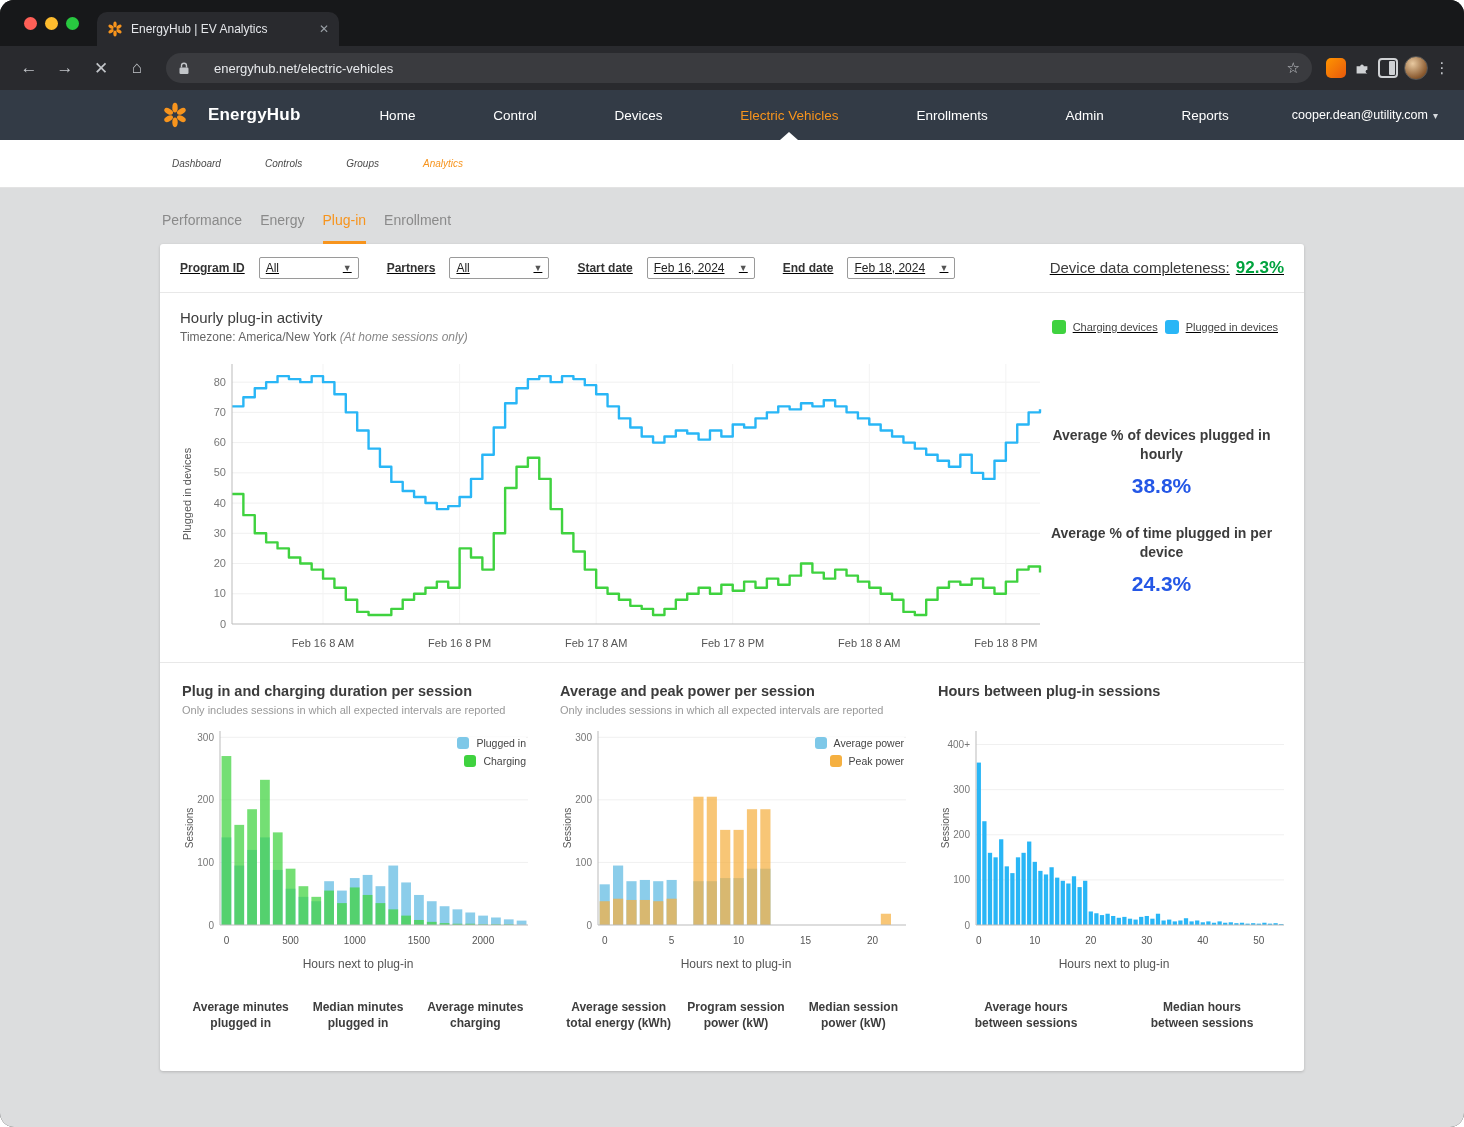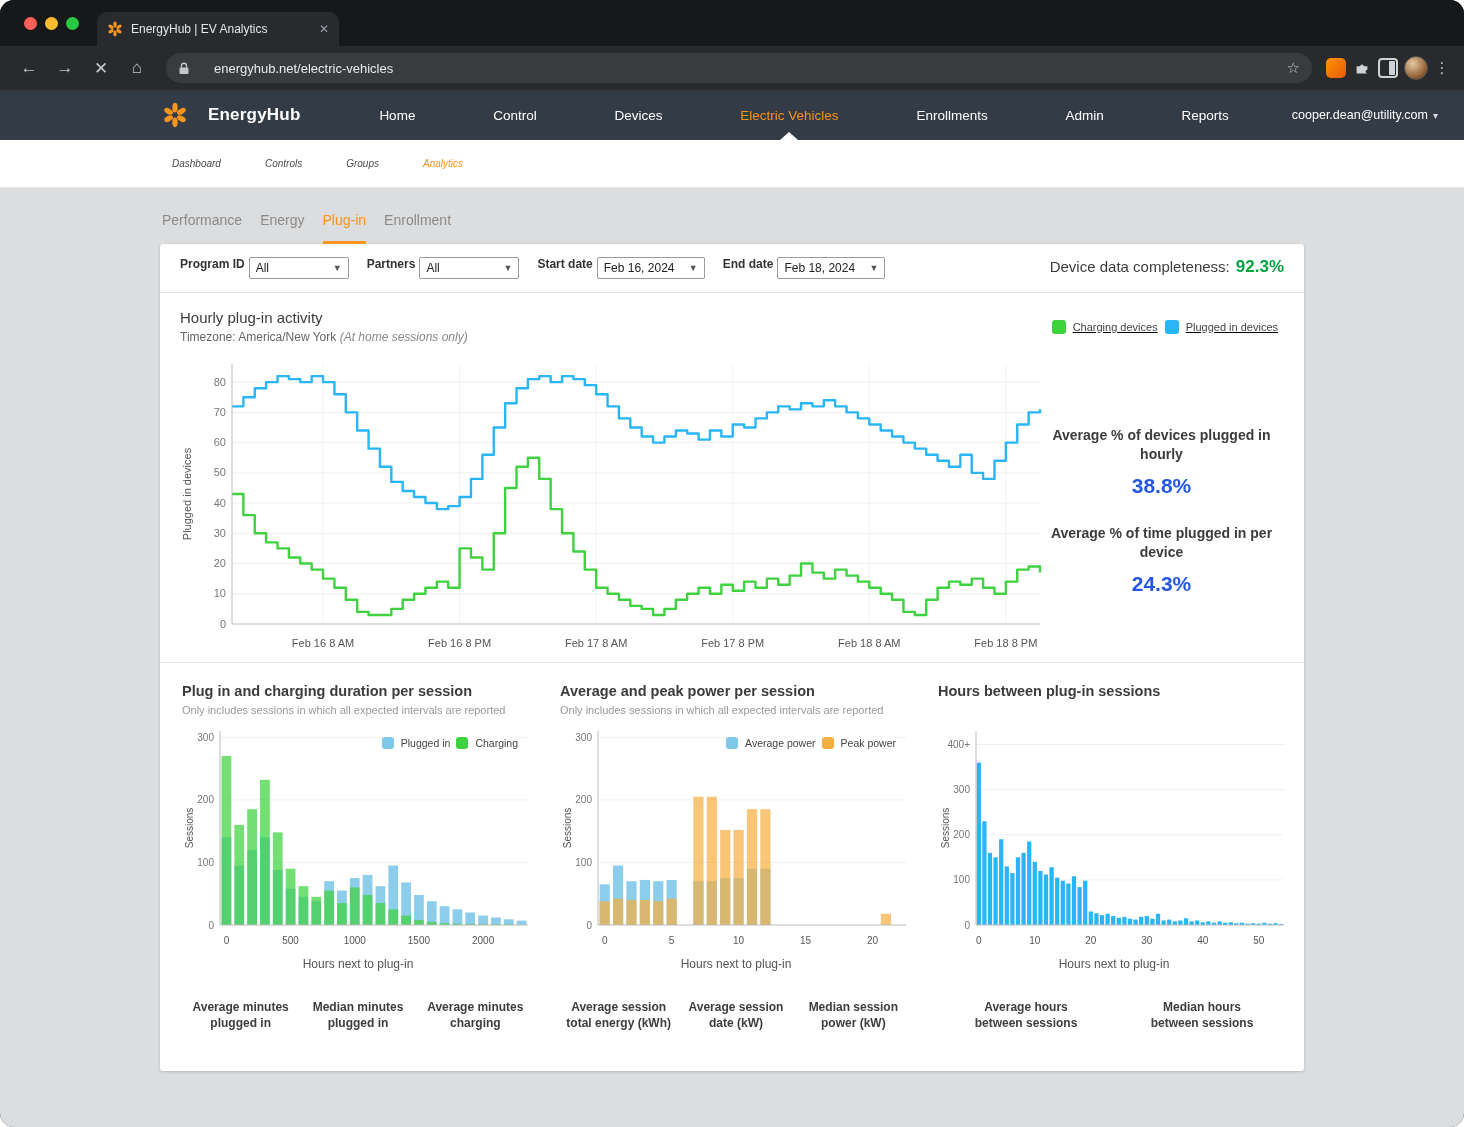--- a/index.html
+++ b/index.html
@@ -45,21 +45,21 @@
   
   .content { background:#dcddde; height:calc(1127px - 46px - 44px - 50px - 48px); overflow:hidden; padding:0 160px; }
   .tabsrow { display:flex; gap:18px; padding:24px 0 0 2px; height:56px; }
   .tabitem { font-size:14px; color:#8a8a8a; padding-bottom:9px; cursor:pointer; }
   .tabitem.active { color:#f7941d; border-bottom:3px solid #f7941d; }
 
   .card { background:#fff; border-radius:3px; box-shadow:0 1px 3px rgba(0,0,0,.18); }
   .card-h { padding:16px 20px 14px; border-bottom:1px solid #e8e8e8; }
   .card-title { font-size:20px; font-weight:bold; color:#3c3c3c; }
 
-  .filters { display:flex; align-items:flex-start; gap:4px; padding:13px 20px; border-bottom:1px solid #e8e8e8; }
+  .filters { display:flex; align-items:center; gap:14px; padding:13px 20px; border-bottom:1px solid #e8e8e8;text-decoration:underline; }
   .flabel { font-size:12px; font-weight:bold; color:#333; }
   .fsel { display:flex; align-items:center; justify-content:space-between; border:1px solid #9a9a9a; border-radius:2px; background:#fff; height:22px; padding:0 6px; font-size:12px; color:#222; cursor:pointer; }
   .fsel .caret { font-size:9px; color:#555; margin-left:8px; }
   .w100{width:100px}.w108{width:108px}
   .completeness { margin-left:auto; font-size:15px; color:#3c3c3c; display:flex; align-items:baseline; gap:6px; }
   .completeness b { color:#00a33e; font-size:17px; font-weight:bold; }
 
   .hourly { padding:16px 20px 4px; border-bottom:1px solid #e8e8e8; }
   .hourly-head { display:flex; justify-content:space-between; }
   .h-title { font-size:15px; color:#3c3c3c; }
@@ -70,21 +70,21 @@
   .sw { width:14px; height:14px; border-radius:3px; display:block; }
   .hourly-body { display:flex; margin-top:10px; }
   .stats-col { width:223px; padding-top:72px; text-align:center; }
   .stat-label { font-size:14px; font-weight:bold; color:#3c3c3c; line-height:1.35; }
   .stat-value { font-size:21px; font-weight:bold; color:#2457e6; margin:10px 0 26px; }
 
   .minis { display:grid; grid-template-columns:1fr 1fr 1fr; gap:26px; padding:20px 22px 40px; }
   .mini-title { font-size:14.5px; font-weight:bold; color:#3c3c3c; }
   .mini-note { font-size:11px; color:#999; margin-top:5px; min-height:15px; }
   .mini-chart { position:relative; margin-top:4px; }
-  .mini-legend { position:absolute; top:14px; right:16px; display:flex; flex-direction:row; gap:6px; background:rgba(255,255,255,.85);align-items:flex-end; }
+  .mini-legend { position:absolute; top:14px; right:8px; display:flex; flex-direction:column; gap:6px; background:rgba(255,255,255,.85);align-items:flex-end; }
   .mini-legend .leg-item{ font-size:10.5px; }
   .mini-legend .sw{ width:12px; height:12px; }
   .xlabel { text-align:center; font-size:12px; color:#555; margin-top:2px; }
   .stats-row { display:flex; justify-content:space-around; margin-top:28px; }
   .stats-row .cell { width:112px; text-align:center; font-size:12px; font-weight:bold; color:#3d3d3d; line-height:1.35; }
 
   svg text { font-family:"Liberation Sans","DejaVu Sans",sans-serif; }
 </style>
 </head>
 <body>
@@ -421,21 +421,21 @@
                 </span>
               <span class="leg-item">
                   <span class="sw" style="background: rgb(245, 176, 65);"></span>
                   <span>Peak power</span>
                 </span>
             </div>
           </div>
           <div class="xlabel">Hours next to plug-in</div>
           <div class="stats-row">
             <span class="cell">Average session total energy (kWh)</span>
-            <span class="cell">Average session date (kW)</span>
+            <span class="cell">Program session power (kW)</span>
             <span class="cell">Median session power (kW)</span>
           </div>
         </div>
 
         <div>
           <div class="mini-title">Hours between plug-in sessions</div>
           <div class="mini-note"></div>
           <div class="mini-chart">
             <div id="mini3"><svg width="352" height="228">
                   <text x="32" y="205.5" text-anchor="end" fill="#777" font-size="10">0</text>

